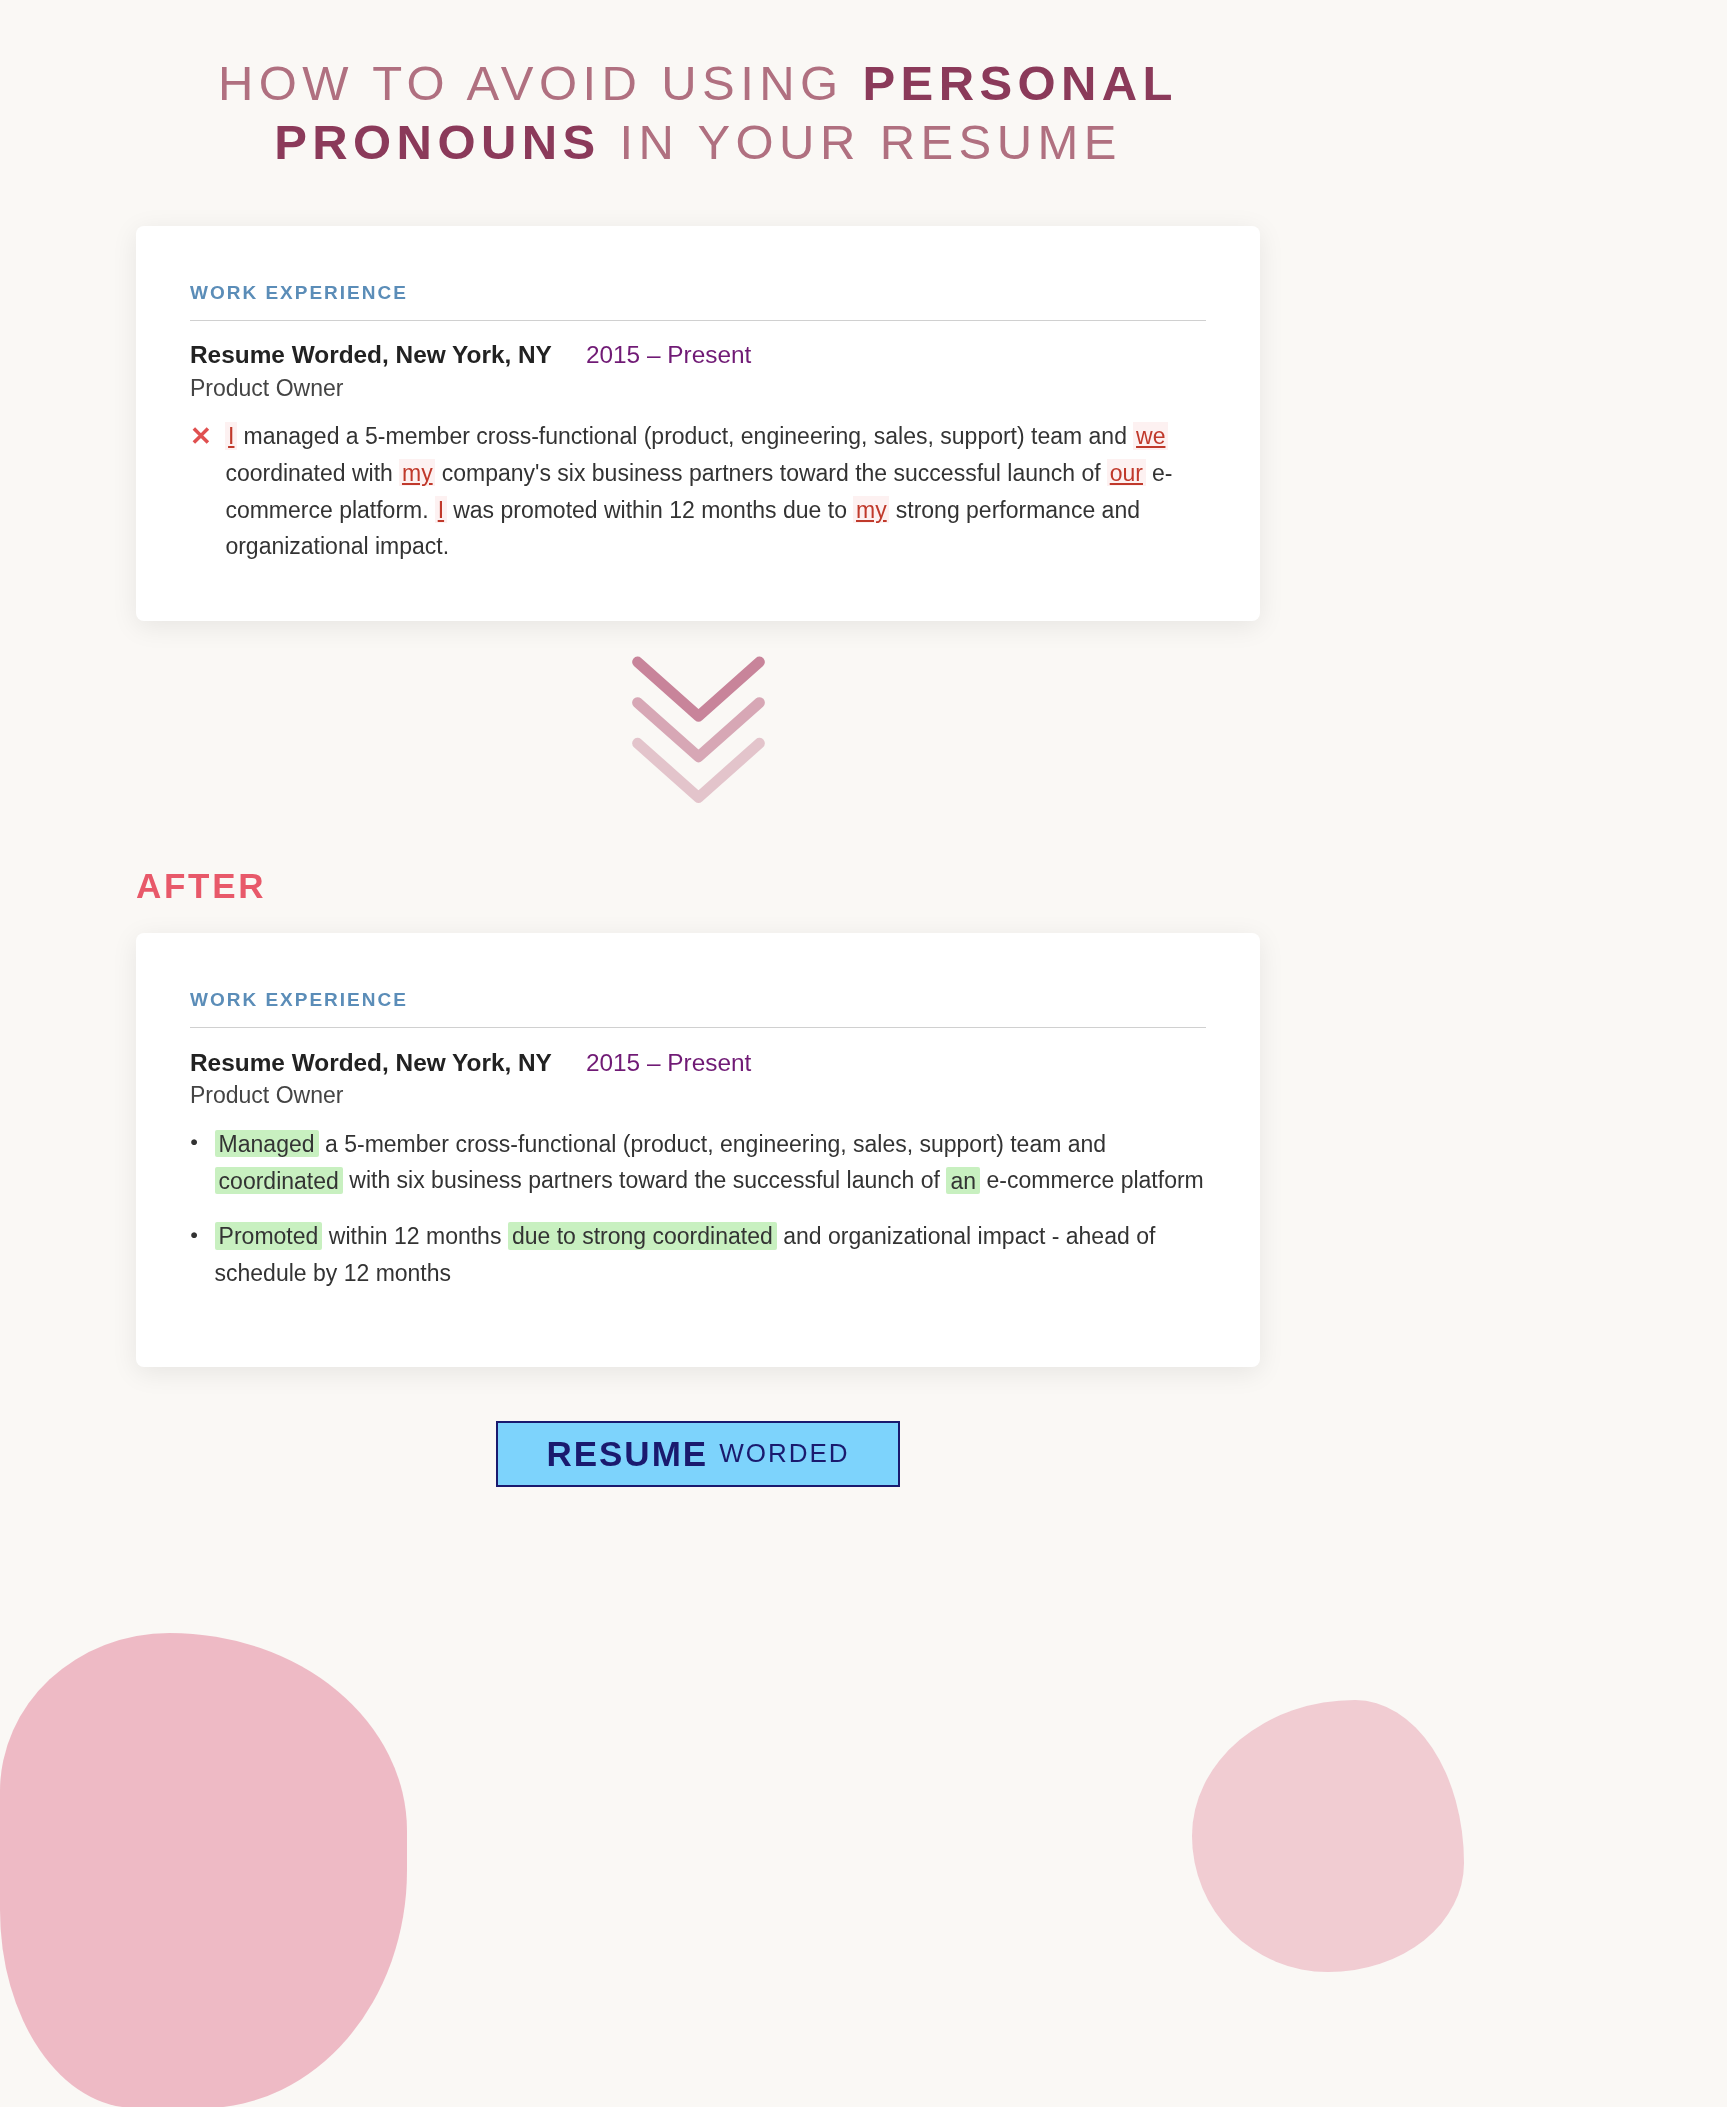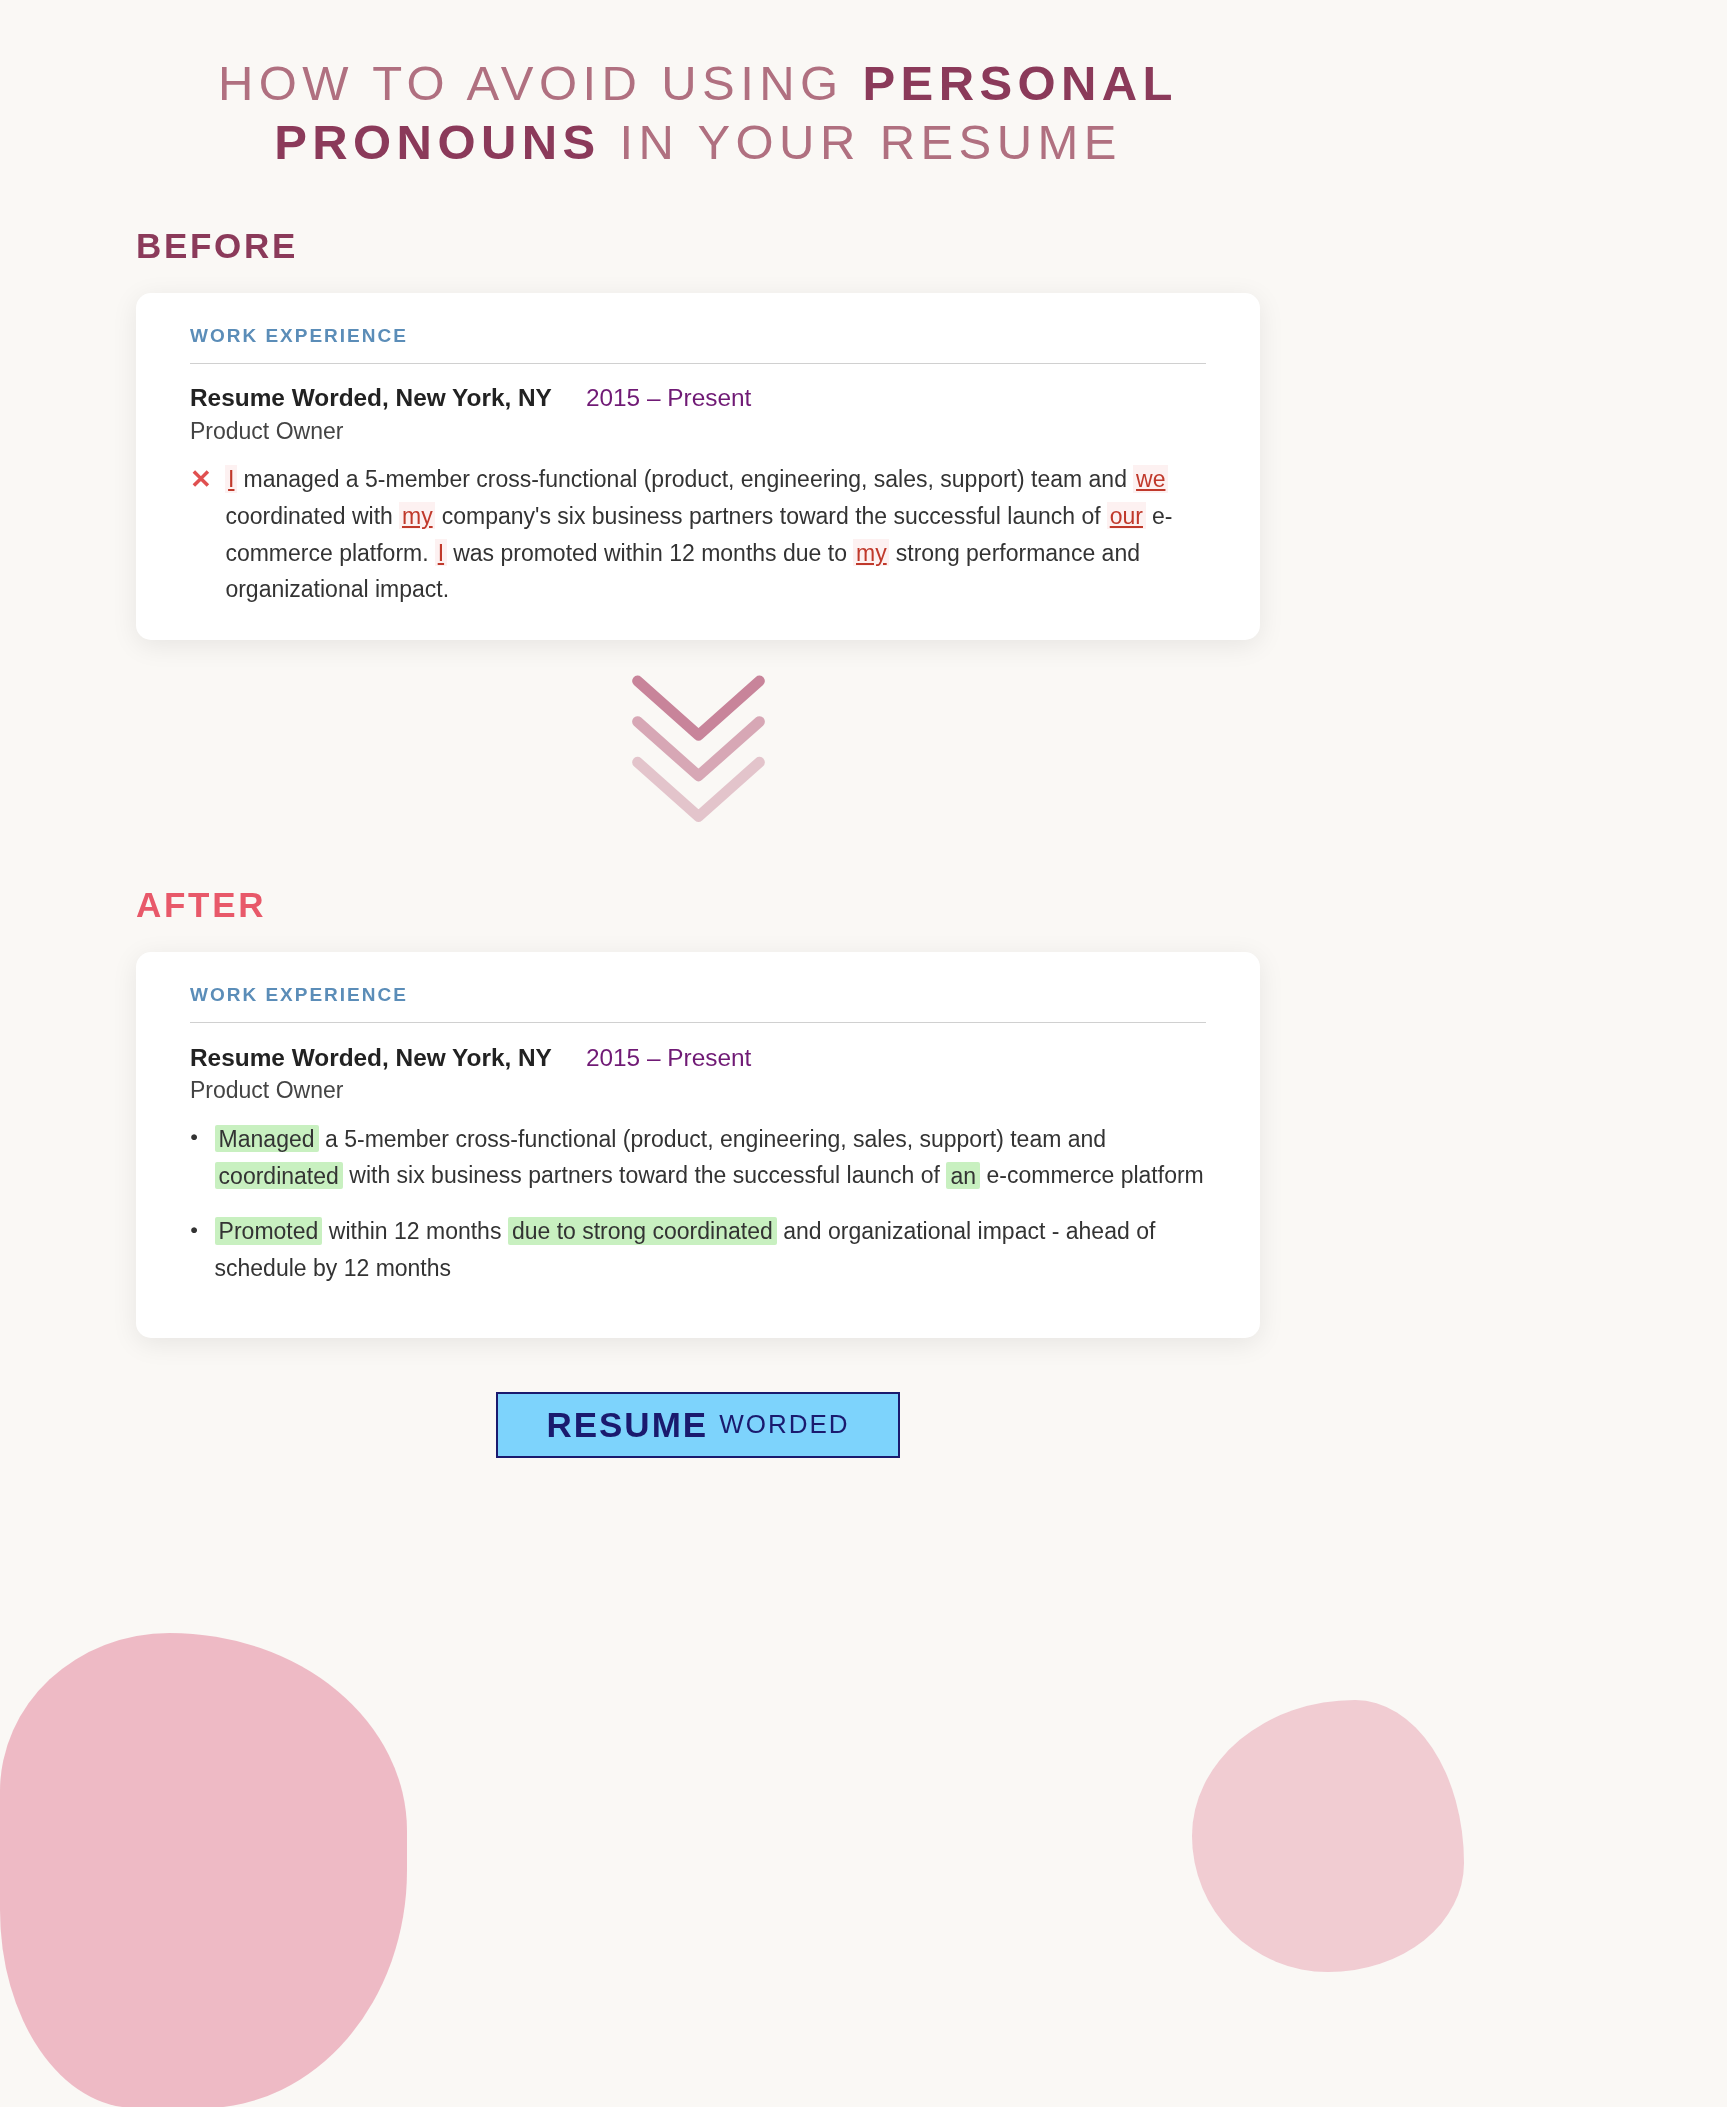--- a/index.html
+++ b/index.html
@@ -88,23 +88,23 @@
       color: #8b3a5a;
     }
 
     .section-label.after-label {
       color: #e8596a;
     }
 
     
     .resume-card {
       background: #ffffff;
-      border-radius: 15px;
+      border-radius: 8px;
       box-shadow: 0 5.4px 27px rgba(0,0,0,0.08);
-      padding: 32px 54px;
+      padding: 56px 54px;
       margin-bottom: 17px;
     }
 
     .work-exp-label {
       font-family: 'Arial', sans-serif;
       font-size: 19px;
       font-weight: 700;
       letter-spacing: 2px;
       color: #5b8db8;
       text-transform: uppercase;
@@ -265,21 +265,20 @@
     <h1 class="main-title">
       <span>
         <span>HOW TO AVOID USING </span><span class="bold-highlight">PERSONAL</span>
       </span>
       <br>
       <span>
         <span class="bold-highlight">PRONOUNS</span><span> IN YOUR RESUME</span>
       </span>
     </h1>
 
-    <div class="section-label before-label">BEFORE</div>
 
     <div class="resume-card">
       <div class="work-exp-label">WORK EXPERIENCE</div>
       <hr class="divider">
       <div class="job-header">
         <span class="job-company">Resume Worded, New York, NY</span>
         <span class="job-dates">2015 – Present</span>
       </div>
       <div class="job-title">Product Owner</div>
 

